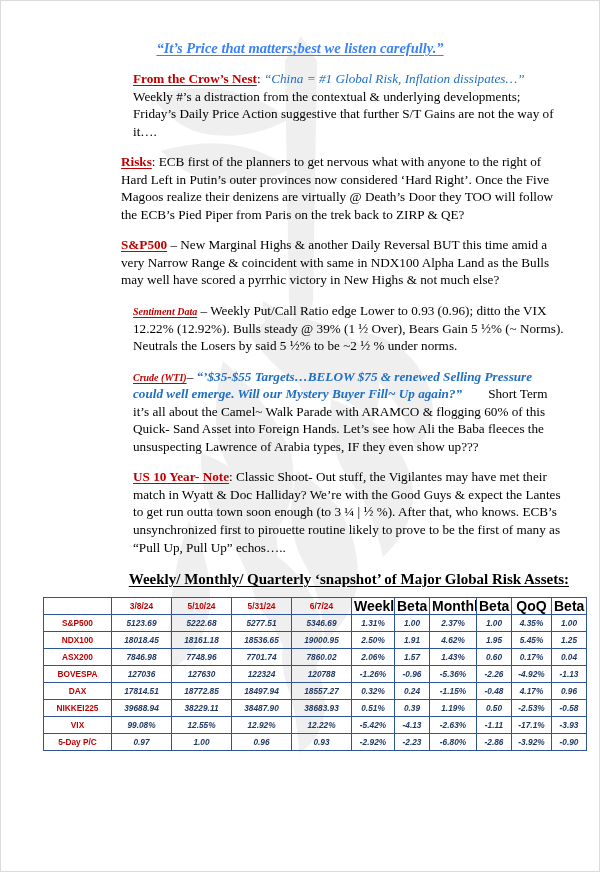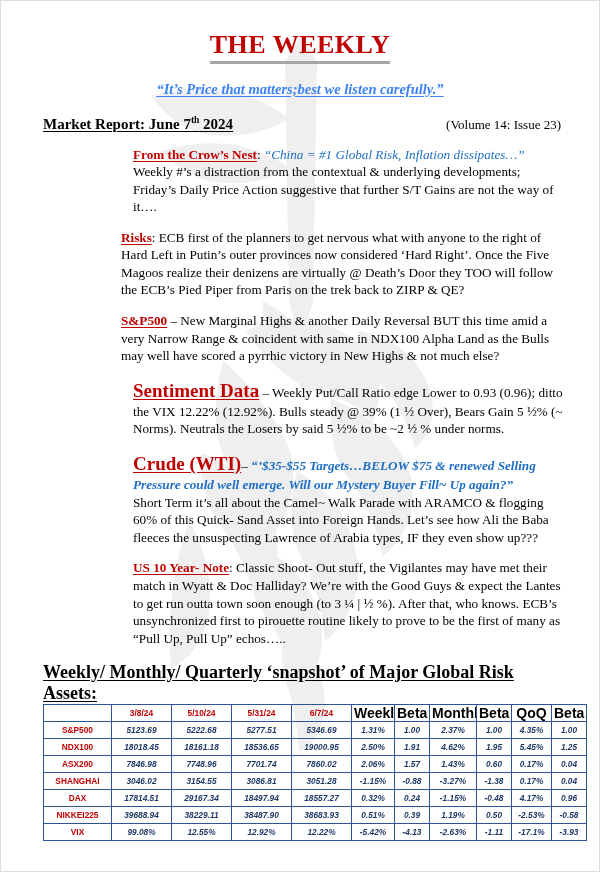--- a/index.html
+++ b/index.html
@@ -118,47 +118,50 @@
     padding-left: 90px;
     text-indent: -90px;
   }
   .lbl {
     font-weight: bold;
     color: #c00000;
     text-decoration: underline;
     text-underline-offset: 2px;
   }
   .lbl-big {
-    font-size: 19px;
+    font-size: 10px;
+    font-style: italic;
   }
   .quote {
     color: #1f6fc4;
     font-style: italic;
     font-weight: bold;
   }
   .quote-plain {
     color: #1f6fc4;
     font-style: italic;
     text-align: right;
   }
   .spacer-gap { display:inline-block; width: 26px; }
 
   
   .table-heading {
     margin-top: 15px;
     padding-left: 12px;
-    font-size: 18px;
+    font-size: 15px;
     font-weight: bold;
     text-decoration: underline;
     text-underline-offset: 2px;
     color: #000000;
+    text-align: right;
   }
 
   
   .table-wrap {
+    margin-top: 9px;
     padding-left: 12px;
     padding-right: 2px;
   }
   table.risk {
     border-collapse: collapse;
     width: 525px;
     table-layout: fixed;
     font-family: "Liberation Sans", "DejaVu Sans", sans-serif;
   }
   table.risk td, table.risk th {
@@ -220,32 +223,25 @@
       <path d="M246 540 Q300 560 318 612 Q330 660 296 694 Q288 648 268 620 Q244 586 246 540 Z"></path>
       <path d="M188 520 Q214 566 208 612 Q200 652 170 668 Q166 624 172 586 Q178 548 188 520 Z"></path>
       <path d="M358 330 Q410 340 428 386 Q440 422 414 448 Q404 410 384 388 Q362 364 358 330 Z"></path>
       <path d="M262 300 Q300 320 314 352 Q322 380 304 400 Q294 368 278 348 Q260 326 262 300 Z"></path>
       <path d="M286 630 Q322 660 324 702 Q324 736 298 752 Q296 712 286 684 Q276 654 286 630 Z"></path>
     </g>
   </svg>
 
   <div id="content">
 
-    <div class="masthead">
-      <span class="masthead-title">THE WEEKLY</span>
-    </div>
 
     <div class="tagline-wrap">
       <span class="tagline">“It’s Price that matters;best we listen carefully.”</span>
     </div>
 
-    <div class="report-line">
-      <div class="report-title"><span>Market Report: June 7</span><sup>th</sup><span> 2024</span></div>
-      <div class="volume">(Volume 14: Issue 23)</div>
-    </div>
 
     <div class="section">
       <p class="hang-wide"><span class="lbl">From the Crow’s Nest</span><span>: </span><span class="quote-plain">“China = #1 Global Risk, Inflation dissipates…”</span><span class="sect-body" style="display:inline"> Weekly #’s a distraction from the contextual &amp; underlying developments; Friday’s Daily Price Action suggestive that further S/T Gains are not the way of it….</span></p>
     </div>
 
     <div class="section">
       <p class="hang"><span class="lbl">Risks</span><span>: </span><span>ECB first of the planners to get nervous what with anyone to the right of Hard Left in Putin’s outer provinces now considered ‘Hard Right’. Once the Five Magoos realize their denizens are virtually @ Death’s Door they TOO will follow the ECB’s Pied Piper from Paris on the trek back to ZIRP &amp; QE?</span></p>
     </div>
 
     <div class="section">
@@ -330,36 +326,36 @@
               <td class="val">7701.74</td>
               <td class="val">7860.02</td>
               <td class="val">2.06%</td>
               <td class="val">1.57</td>
               <td class="val">1.43%</td>
               <td class="val">0.60</td>
               <td class="val">0.17%</td>
               <td class="val">0.04</td>
             </tr>
             <tr>
-              <td class="rowlabel">SHANGHAI</td>
-              <td class="val">3046.02</td>
-              <td class="val">3154.55</td>
-              <td class="val">3086.81</td>
-              <td class="val">3051.28</td>
-              <td class="val">-1.15%</td>
-              <td class="val">-0.88</td>
-              <td class="val">-3.27%</td>
-              <td class="val">-1.38</td>
-              <td class="val">0.17%</td>
-              <td class="val">0.04</td>
+              <td class="rowlabel">BOVESPA</td>
+              <td class="val">127036</td>
+              <td class="val">127630</td>
+              <td class="val">122324</td>
+              <td class="val">120788</td>
+              <td class="val">-1.26%</td>
+              <td class="val">-0.96</td>
+              <td class="val">-5.36%</td>
+              <td class="val">-2.26</td>
+              <td class="val">-4.92%</td>
+              <td class="val">-1.13</td>
             </tr>
             <tr>
               <td class="rowlabel">DAX</td>
               <td class="val">17814.51</td>
-              <td class="val">29167.34</td>
+              <td class="val">18772.85</td>
               <td class="val">18497.94</td>
               <td class="val">18557.27</td>
               <td class="val">0.32%</td>
               <td class="val">0.24</td>
               <td class="val">-1.15%</td>
               <td class="val">-0.48</td>
               <td class="val">4.17%</td>
               <td class="val">0.96</td>
             </tr>
             <tr>
@@ -381,18 +377,31 @@
               <td class="val">12.55%</td>
               <td class="val">12.92%</td>
               <td class="val">12.22%</td>
               <td class="val">-5.42%</td>
               <td class="val">-4.13</td>
               <td class="val">-2.63%</td>
               <td class="val">-1.11</td>
               <td class="val">-17.1%</td>
               <td class="val">-3.93</td>
             </tr>
+            <tr>
+              <td class="rowlabel">5-Day P/C</td>
+              <td class="val">0.97</td>
+              <td class="val">1.00</td>
+              <td class="val">0.96</td>
+              <td class="val">0.93</td>
+              <td class="val">-2.92%</td>
+              <td class="val">-2.23</td>
+              <td class="val">-6.80%</td>
+              <td class="val">-2.86</td>
+              <td class="val">-3.92%</td>
+              <td class="val">-0.90</td>
+            </tr>
           </tbody>
       </table>
     </div>
 
   </div>
 </div>
 
 </body></html>

